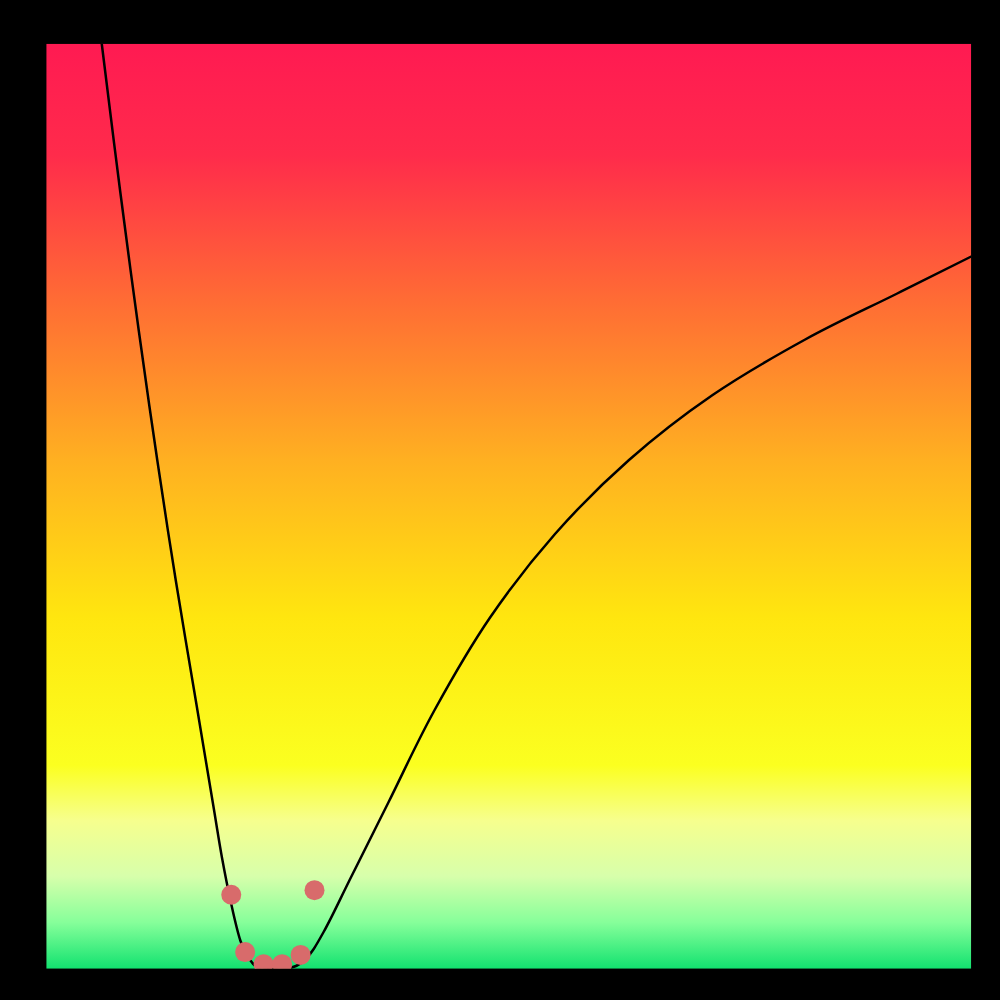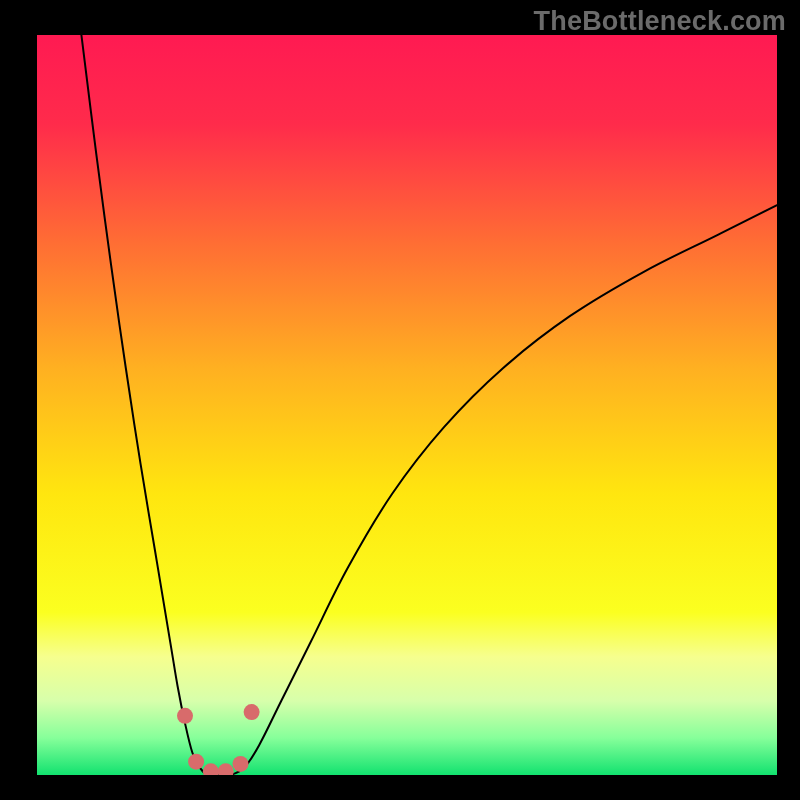--- a/index.html
+++ b/index.html
@@ -67,14 +67,13 @@
           <circle cx="148.00" cy="680.80" r="8" fill="#d86b6b"></circle>
           <circle cx="214.60" cy="677.10" r="8" fill="#d86b6b"></circle>
           <circle cx="159.10" cy="726.68" r="8" fill="#d86b6b"></circle>
           <circle cx="173.90" cy="736.30" r="8" fill="#d86b6b"></circle>
           <circle cx="188.70" cy="736.30" r="8" fill="#d86b6b"></circle>
           <circle cx="203.50" cy="728.90" r="8" fill="#d86b6b"></circle>
         </g>
     </svg>
   </div>
 
-  <div class="watermark">TheBottleneck.com</div>
 </div>
 
 </body></html>

